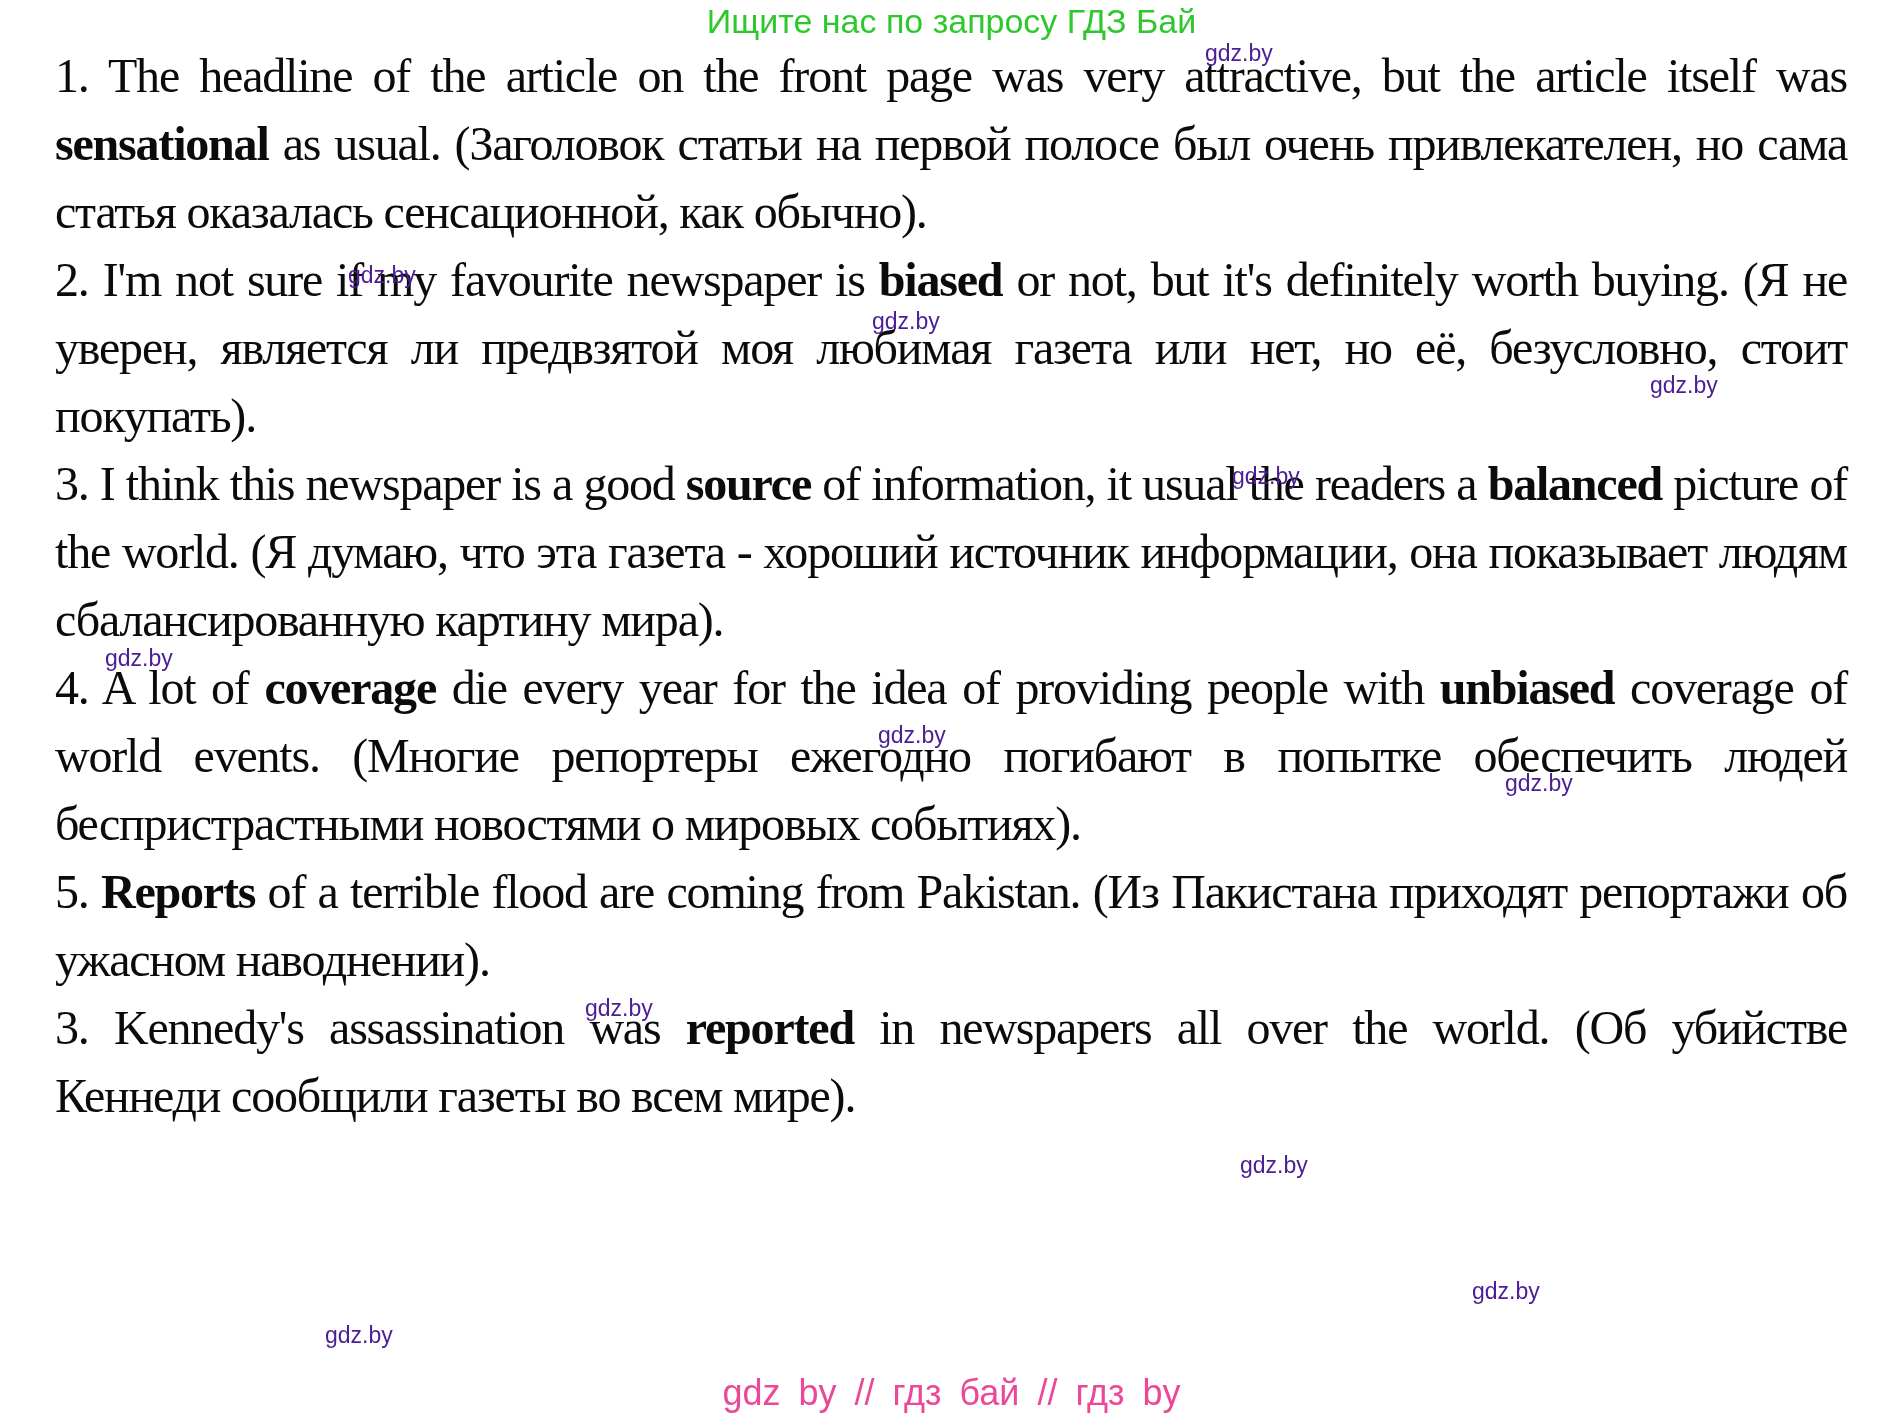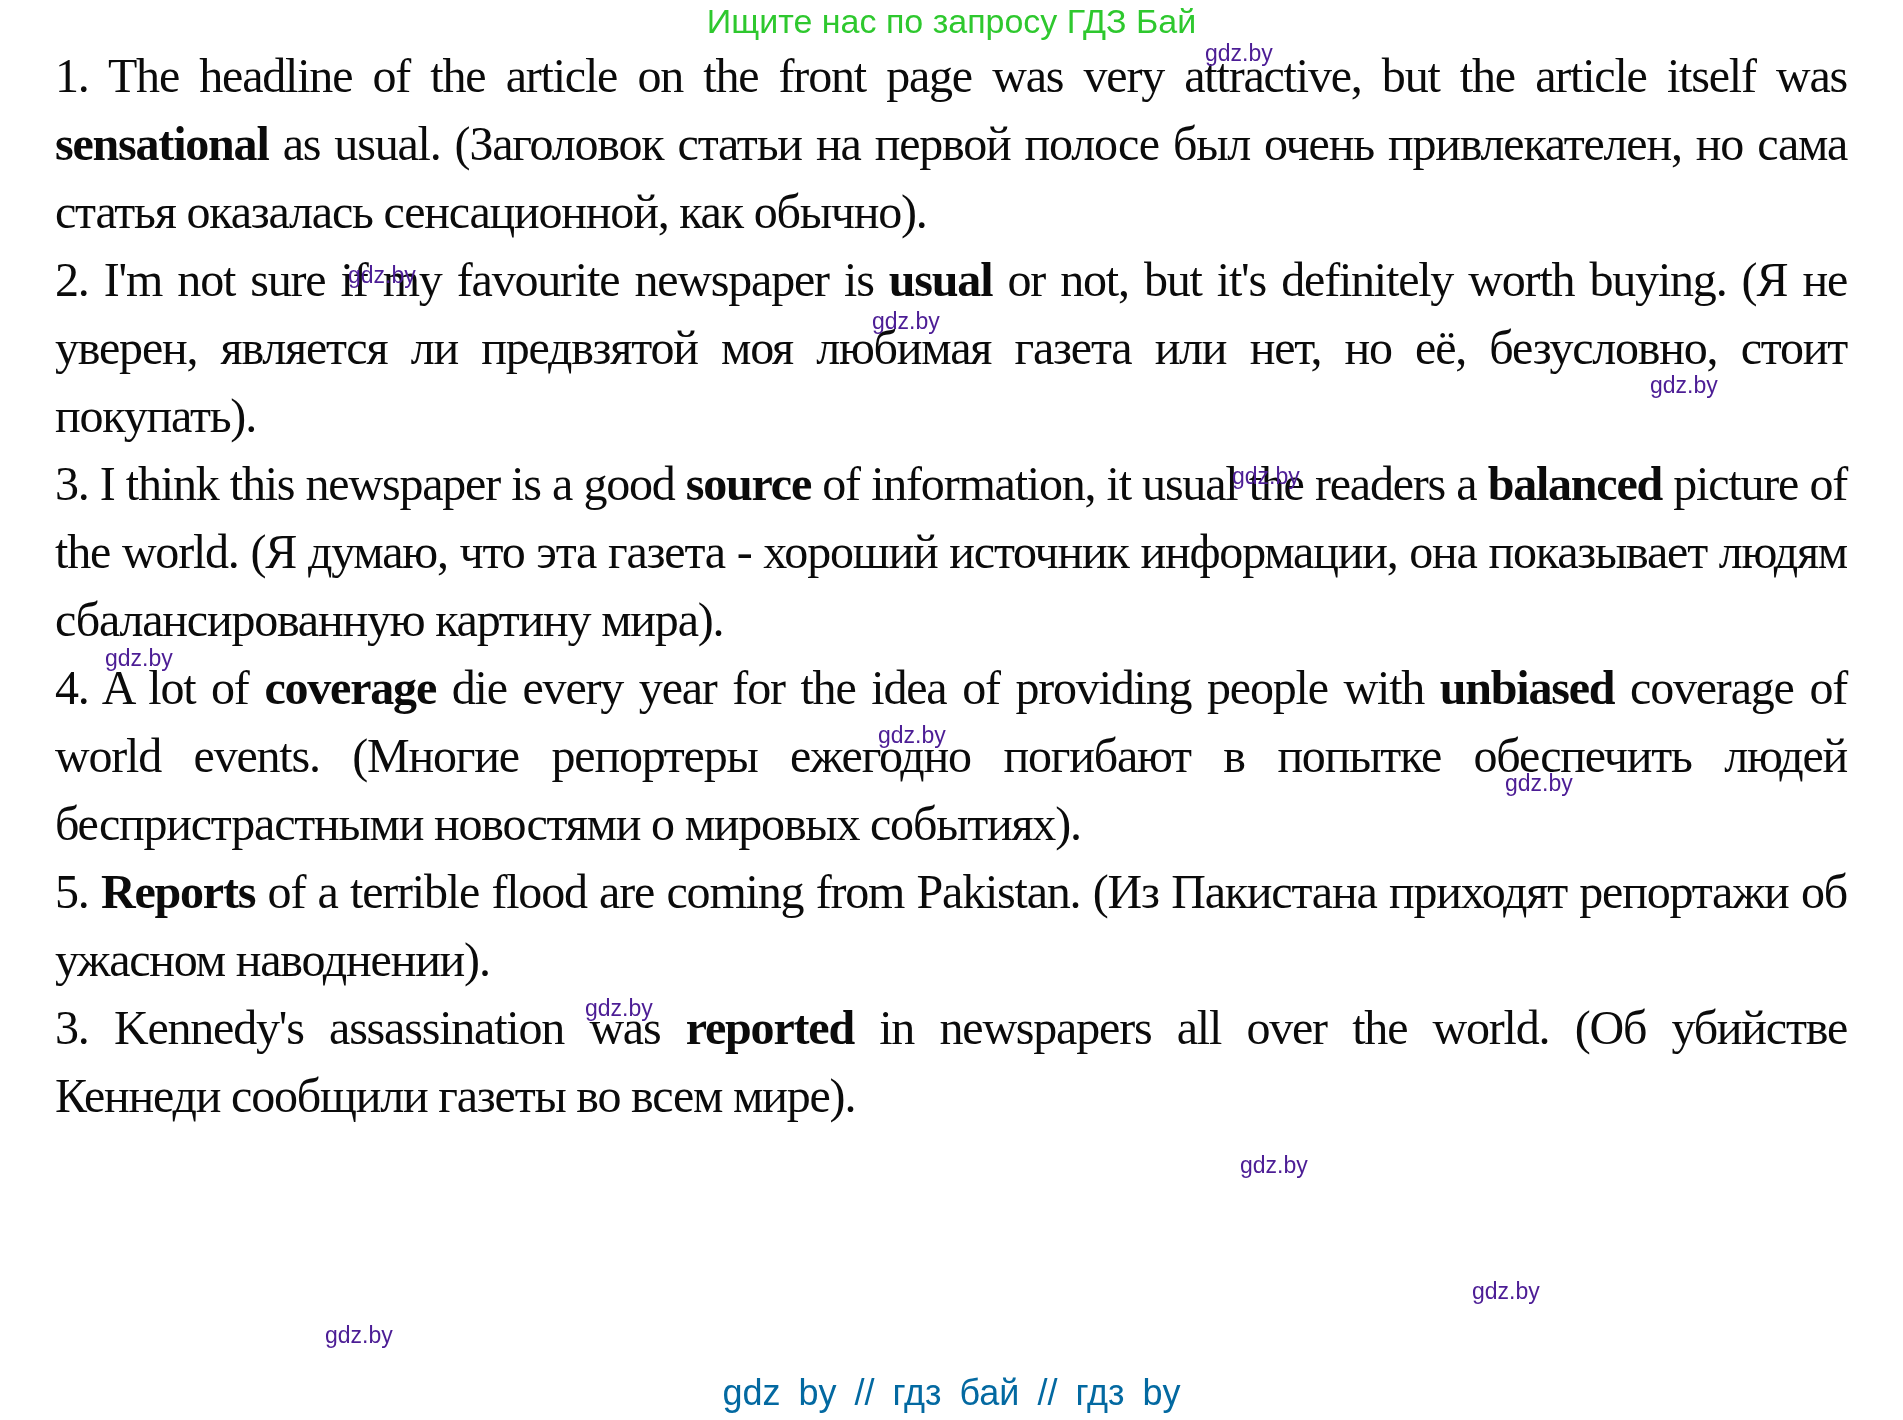--- a/index.html
+++ b/index.html
@@ -66,21 +66,21 @@
   }
 </style>
 </head>
 <body>
 
 <div class="page">
   <div class="promo-header" style="color: rgb(46, 200, 46);">Ищите нас по запросу ГДЗ Бай</div>
 
   <div class="content" id="answers">
       <p class="answer"><span>1. The headline of the article on the front page was very attractive, but the article itself was </span><b>sensational</b><span> as usual. (Заголовок статьи на первой полосе был очень привлекателен, но сама статья оказалась сенсационной, как обычно).</span></p>
-      <p class="answer"><span>2. I'm not sure if my favourite newspaper is </span><b>usual</b><span> or not, but it's definitely worth buying. (Я не уверен, является ли предвзятой моя любимая газета или нет, но её, безусловно, стоит покупать).</span></p>
+      <p class="answer"><span>2. I'm not sure if my favourite newspaper is </span><b>biased</b><span> or not, but it's definitely worth buying. (Я не уверен, является ли предвзятой моя любимая газета или нет, но её, безусловно, стоит покупать).</span></p>
       <p class="answer"><span>3. I think this newspaper is a good </span><b>source</b><span> of information, it usual the readers a </span><b>balanced</b><span> picture of the world. (Я думаю, что эта газета - хороший источник информации, она показывает людям сбалансированную картину мира).</span></p>
       <p class="answer"><span>4. A lot of </span><b>coverage</b><span> die every year for the idea of providing people with </span><b>unbiased</b><span> coverage of world events. (Многие репортеры ежегодно погибают в попытке обеспечить людей беспристрастными новостями о мировых событиях).</span></p>
       <p class="answer"><span>5. </span><b>Reports</b><span> of a terrible flood are coming from Pakistan. (Из Пакистана приходят репортажи об ужасном наводнении).</span></p>
       <p class="answer"><span>3. Kennedy's assassination was </span><b>reported</b><span> in newspapers all over the world. (Об убийстве Кеннеди сообщили газеты во всем мире).</span></p>
     </div>
 
   <div id="watermarks">
       <span class="wm" style="left: 1205px; top: 40px;">gdz.by</span>
       <span class="wm" style="left: 348px; top: 262px;">gdz.by</span>
       <span class="wm" style="left: 872px; top: 308px;">gdz.by</span>
@@ -88,14 +88,14 @@
       <span class="wm" style="left: 1232px; top: 463px;">gdz.by</span>
       <span class="wm" style="left: 105px; top: 645px;">gdz.by</span>
       <span class="wm" style="left: 878px; top: 722px;">gdz.by</span>
       <span class="wm" style="left: 1505px; top: 770px;">gdz.by</span>
       <span class="wm" style="left: 585px; top: 995px;">gdz.by</span>
       <span class="wm" style="left: 1240px; top: 1152px;">gdz.by</span>
       <span class="wm" style="left: 1472px; top: 1278px;">gdz.by</span>
       <span class="wm" style="left: 325px; top: 1322px;">gdz.by</span>
     </div>
 
-  <div class="site-footer" style="color: #0369a1;">gdz by  //  гдз бай  //  гдз by</div>
+  <div class="site-footer" style="color: #ec4899;">gdz by  //  гдз бай  //  гдз by</div>
 </div>
 
 </body></html>

